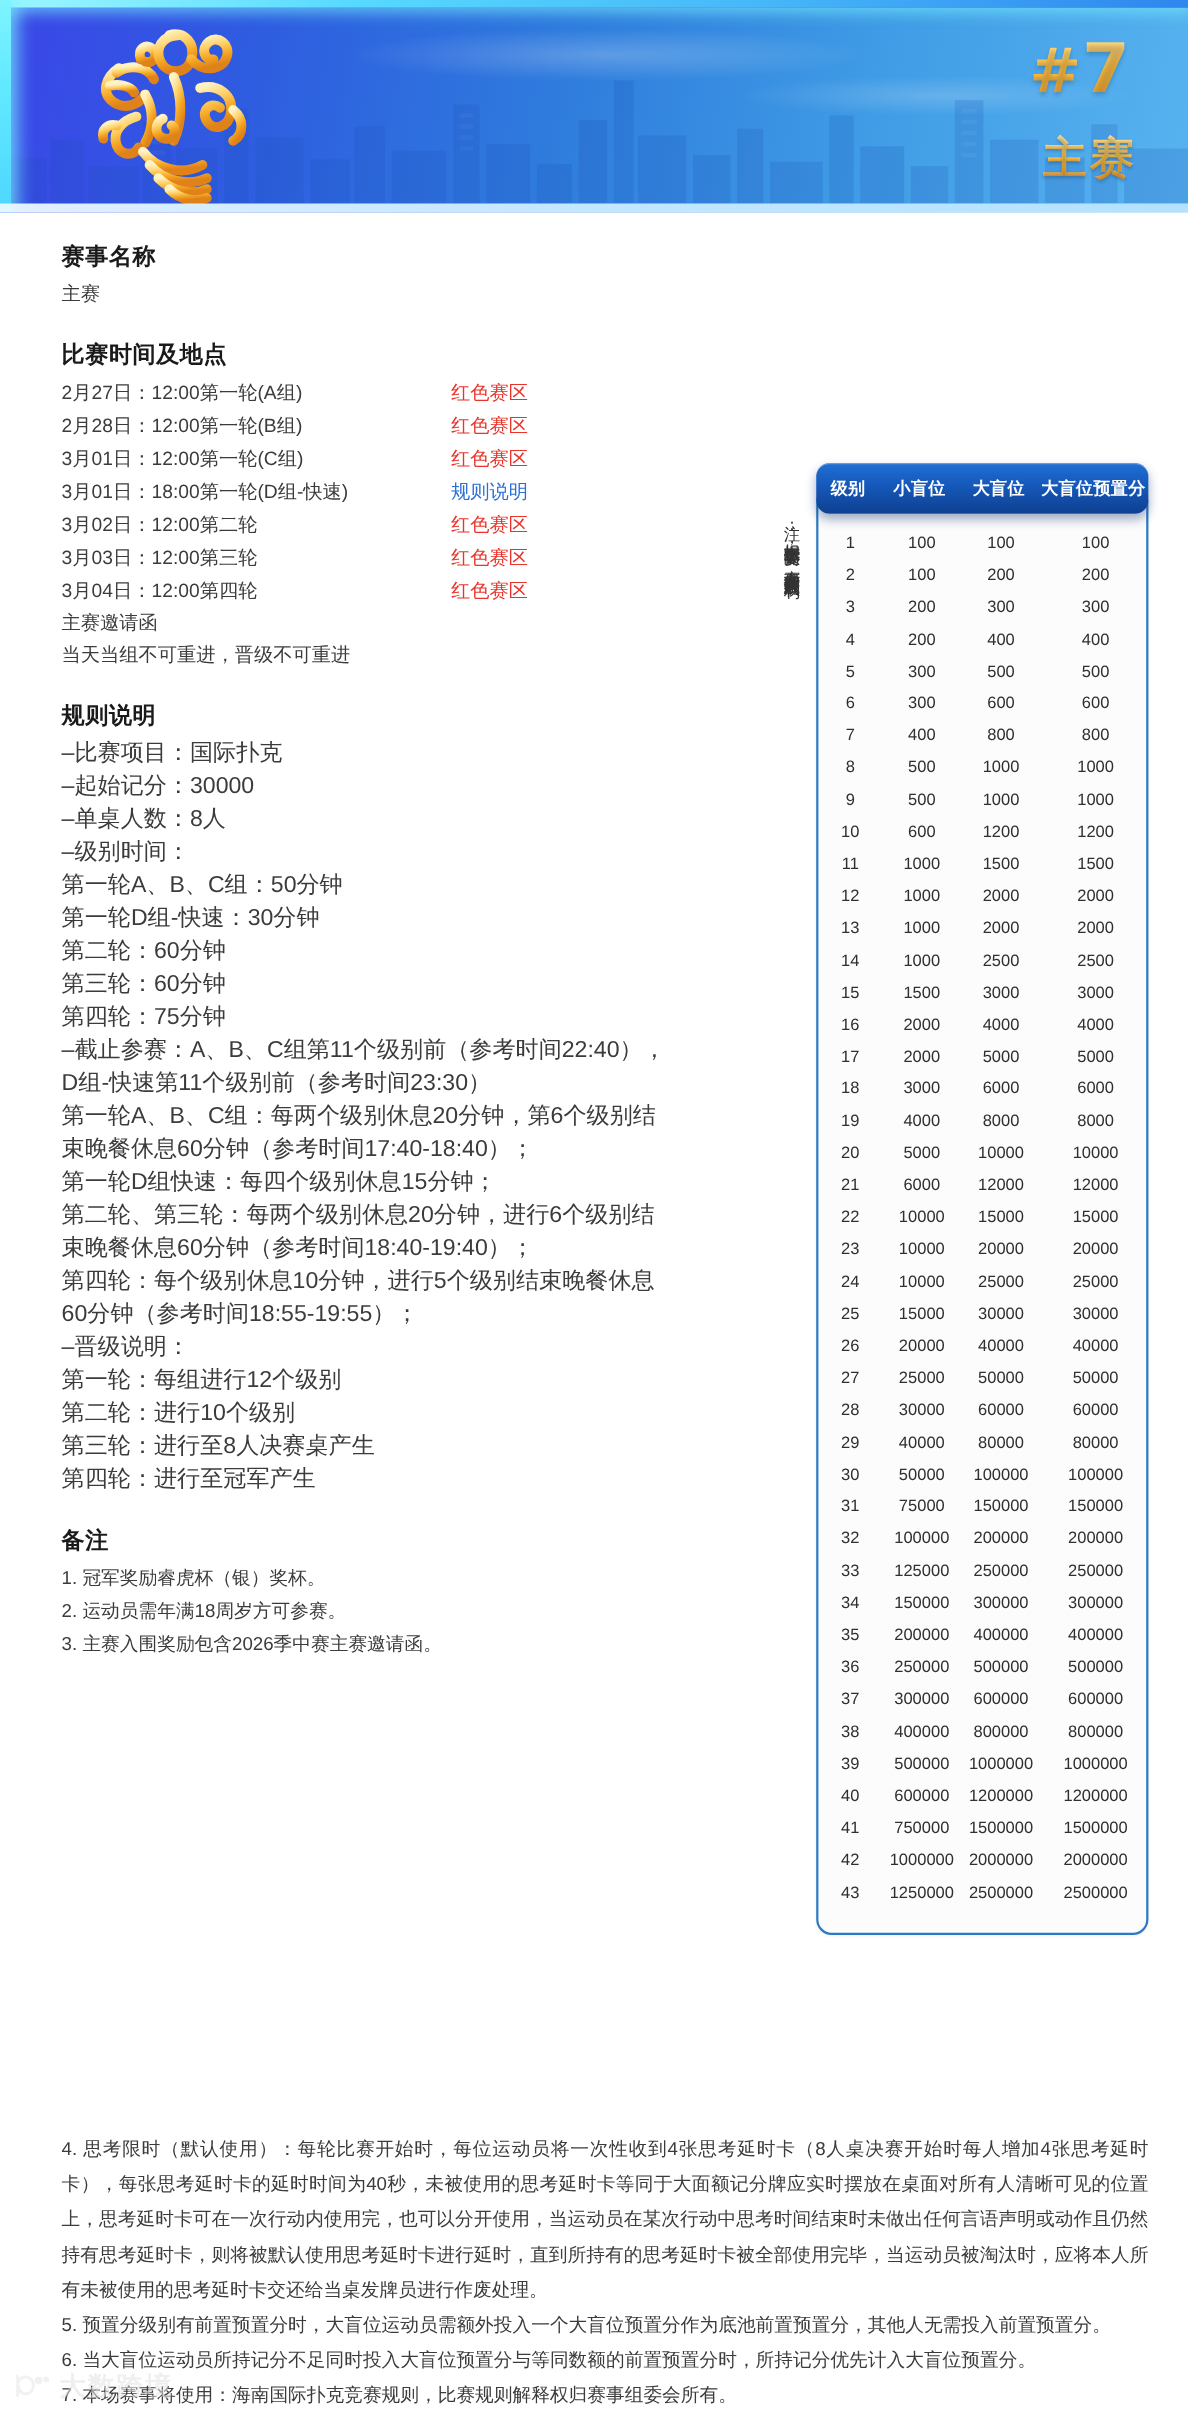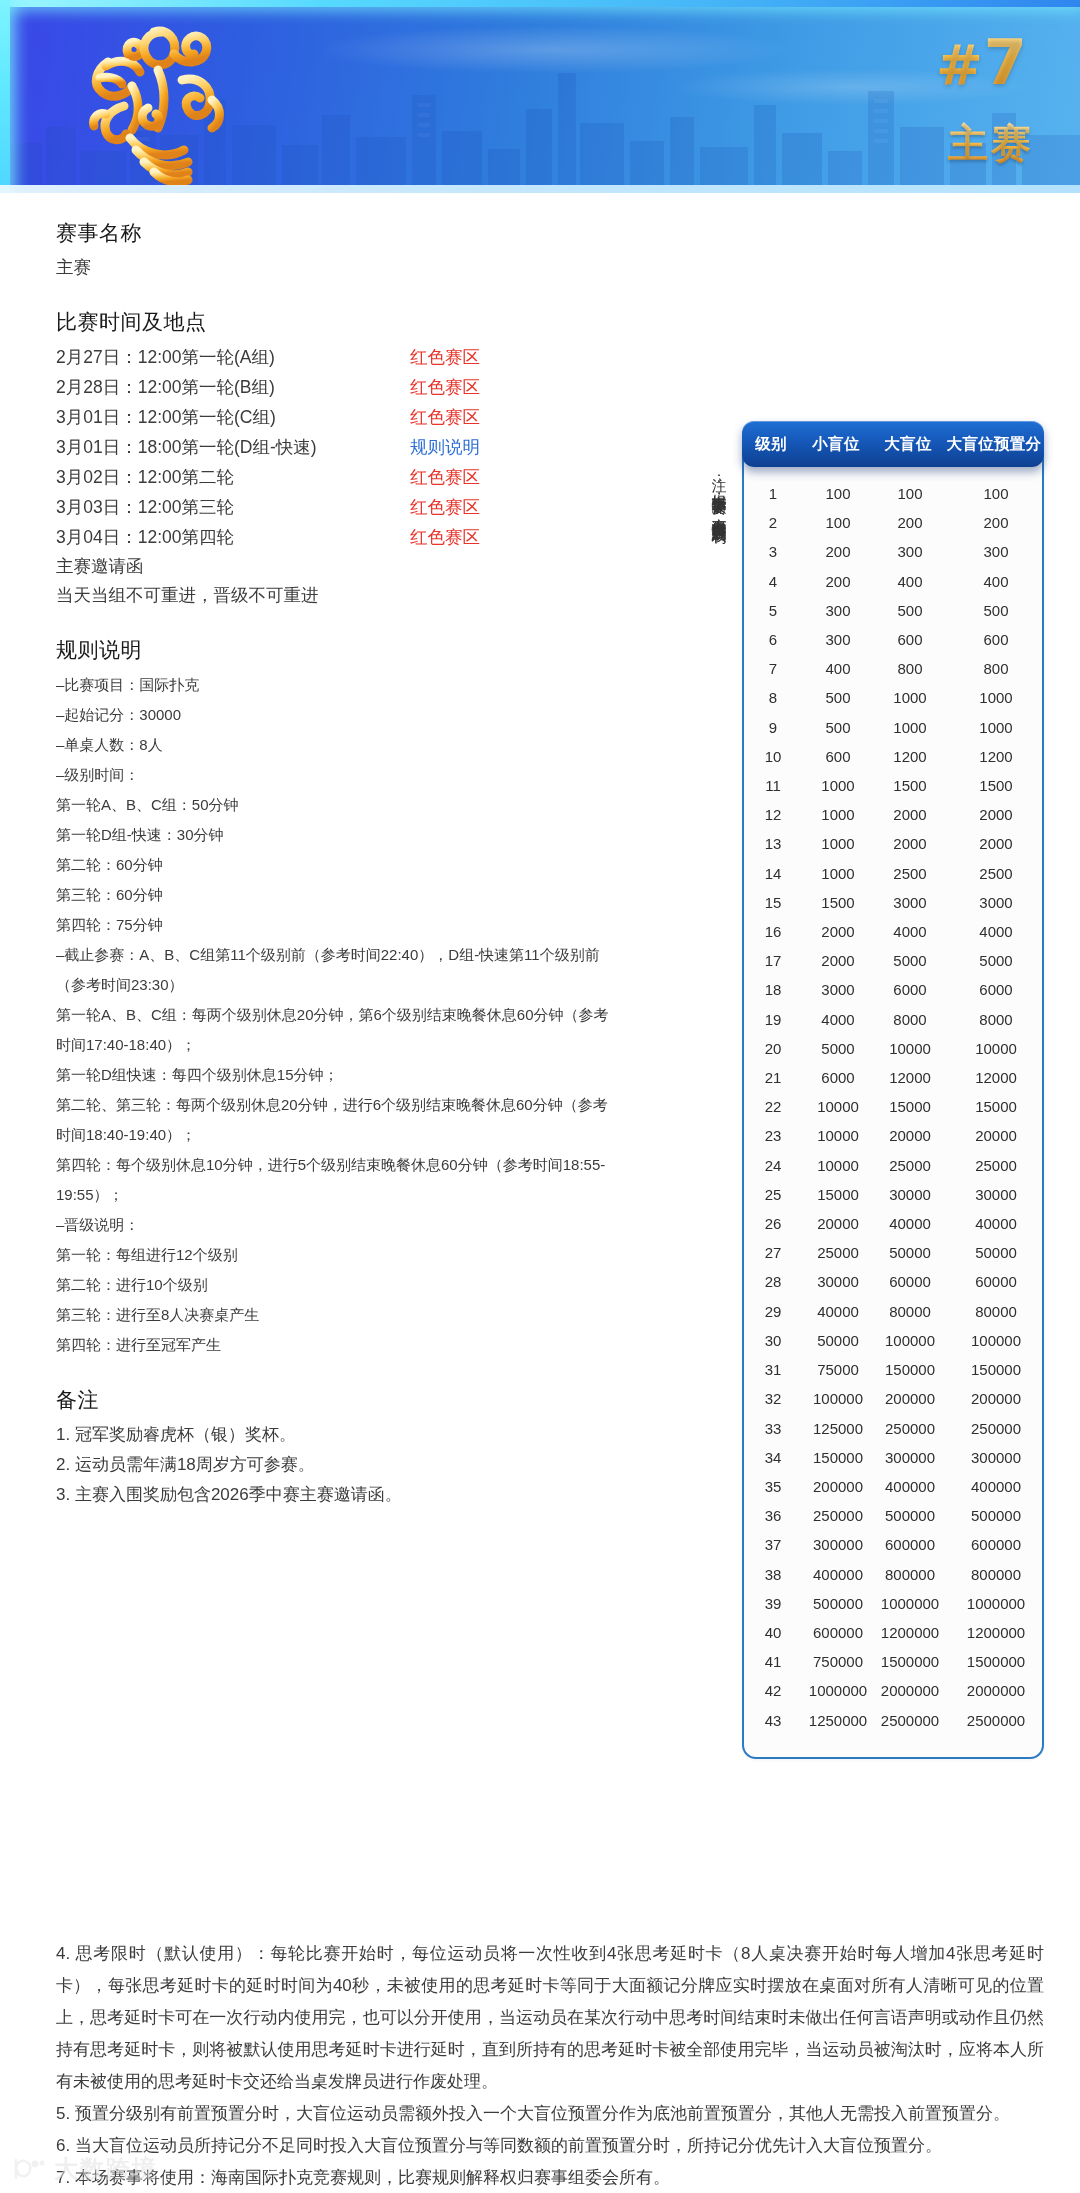--- a/index.html
+++ b/index.html
@@ -96,21 +96,21 @@
     position: relative;
     padding: 26px 0 0 0;
   }
   .left-col {
     position: absolute;
     left: 56px; top: 26px;
     width: 560px;
   }
   .section-title {
     font-size: 21px;
-    font-weight: normal;
+    font-weight: bold;
     color: #1a1a1a;
     margin: 0 0 6px 0;
     letter-spacing: .5px;
   }
   .section-title.spaced { margin-top: 26px; }
   .plain-line {
     font-size: 17.5px;
     color: #3b3b3b;
     line-height: 29px;
   }
@@ -122,21 +122,21 @@
     line-height: 30px;
     font-size: 17.5px;
     color: #3b3b3b;
     gap: 32px;
   }
   .sched-when { width: 322px; white-space: nowrap; }
   .sched-zone { font-size: 17.5px; white-space: nowrap; }
   .zone-red  { color: #e8342a; }
   .zone-blue { color: #2b6fd4; }
   .rule-wrap {
-    font-size: 15px;
+    font-size: 21px;
     color: #3b3b3b;
     line-height: 30px;
   }
 
   
   .notes { margin-top: 4px; }
   .note-item {
     font-size: 17px;
     color: #3b3b3b;
     line-height: 30px;

